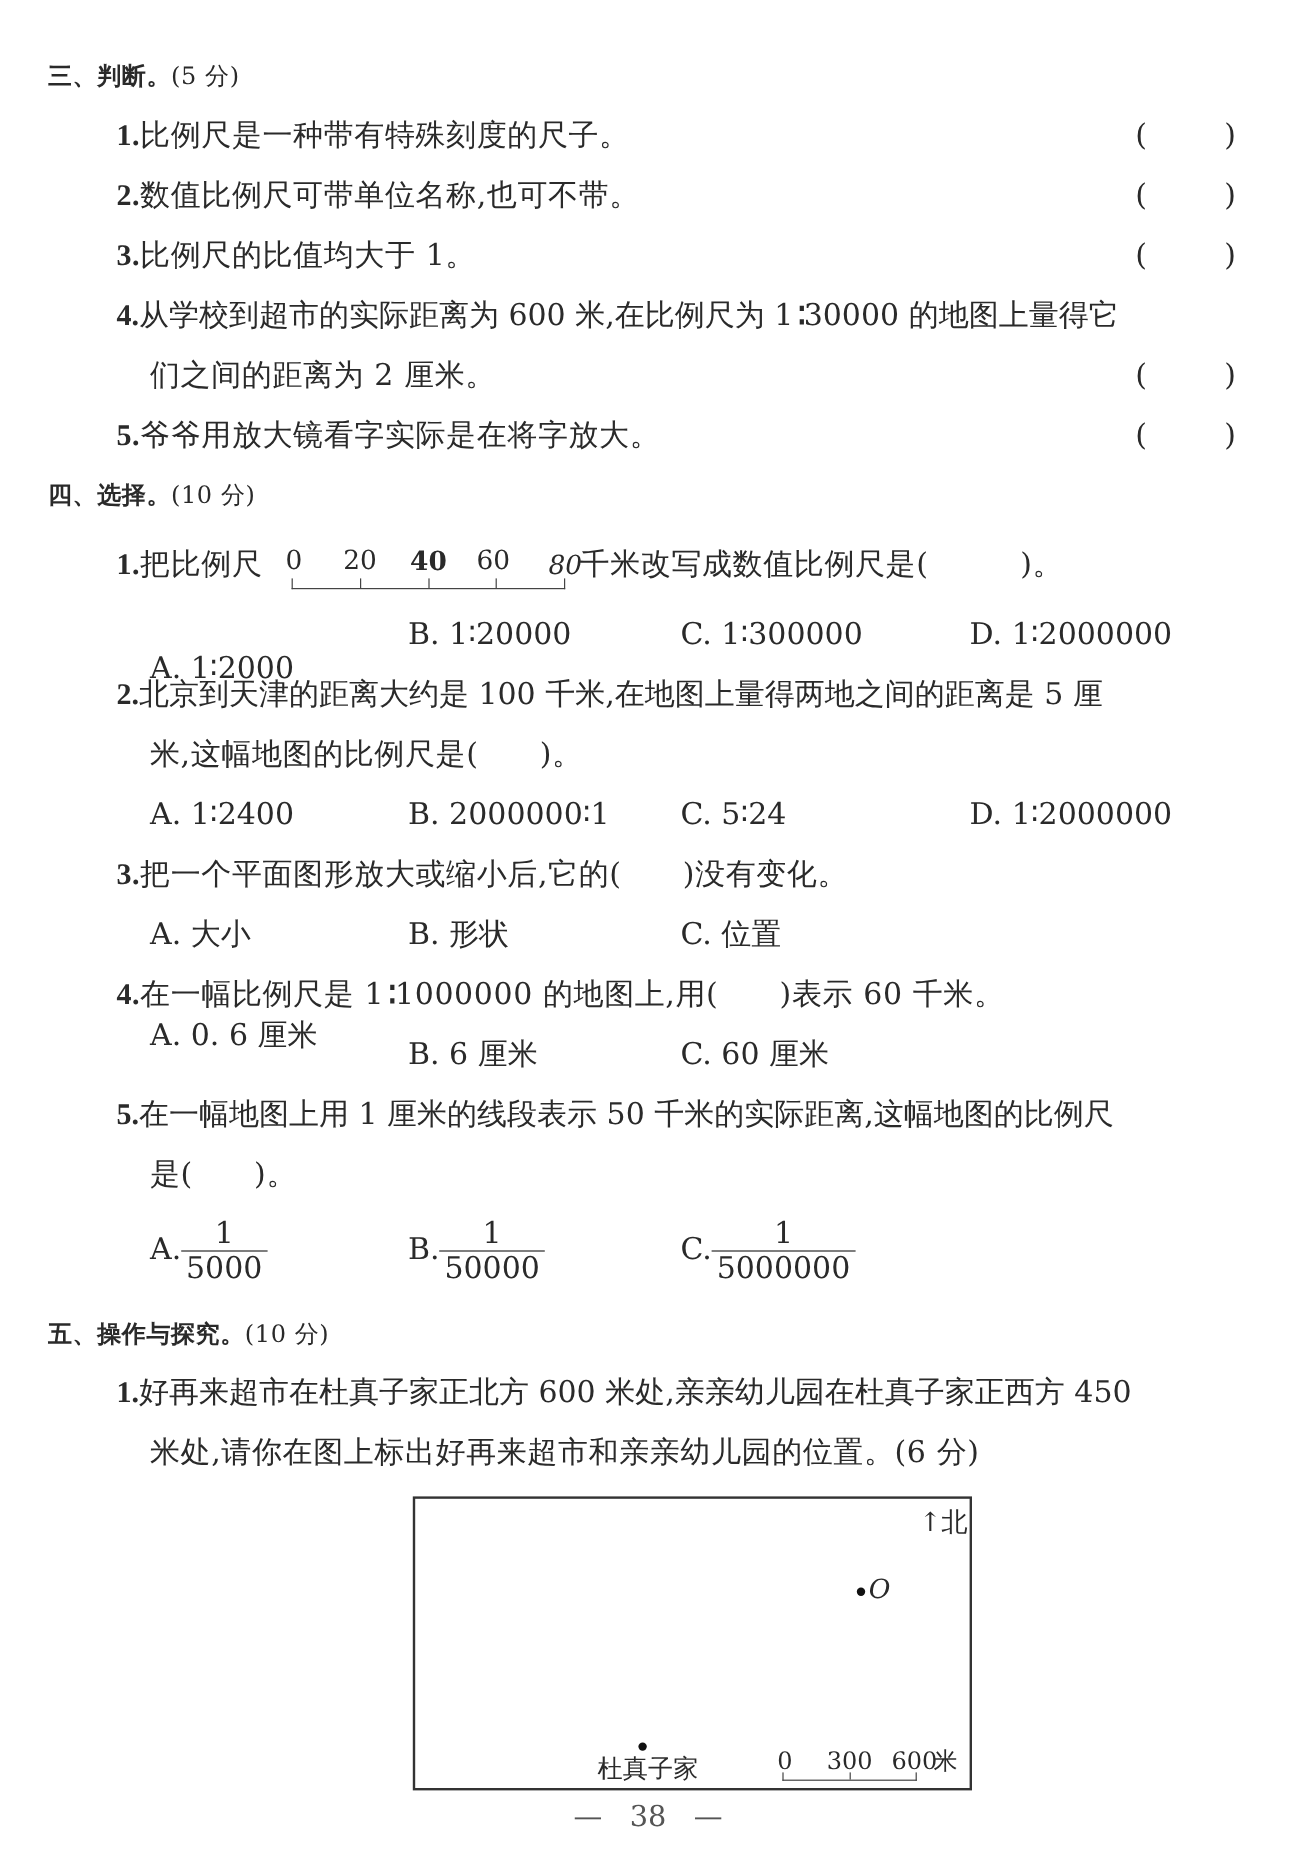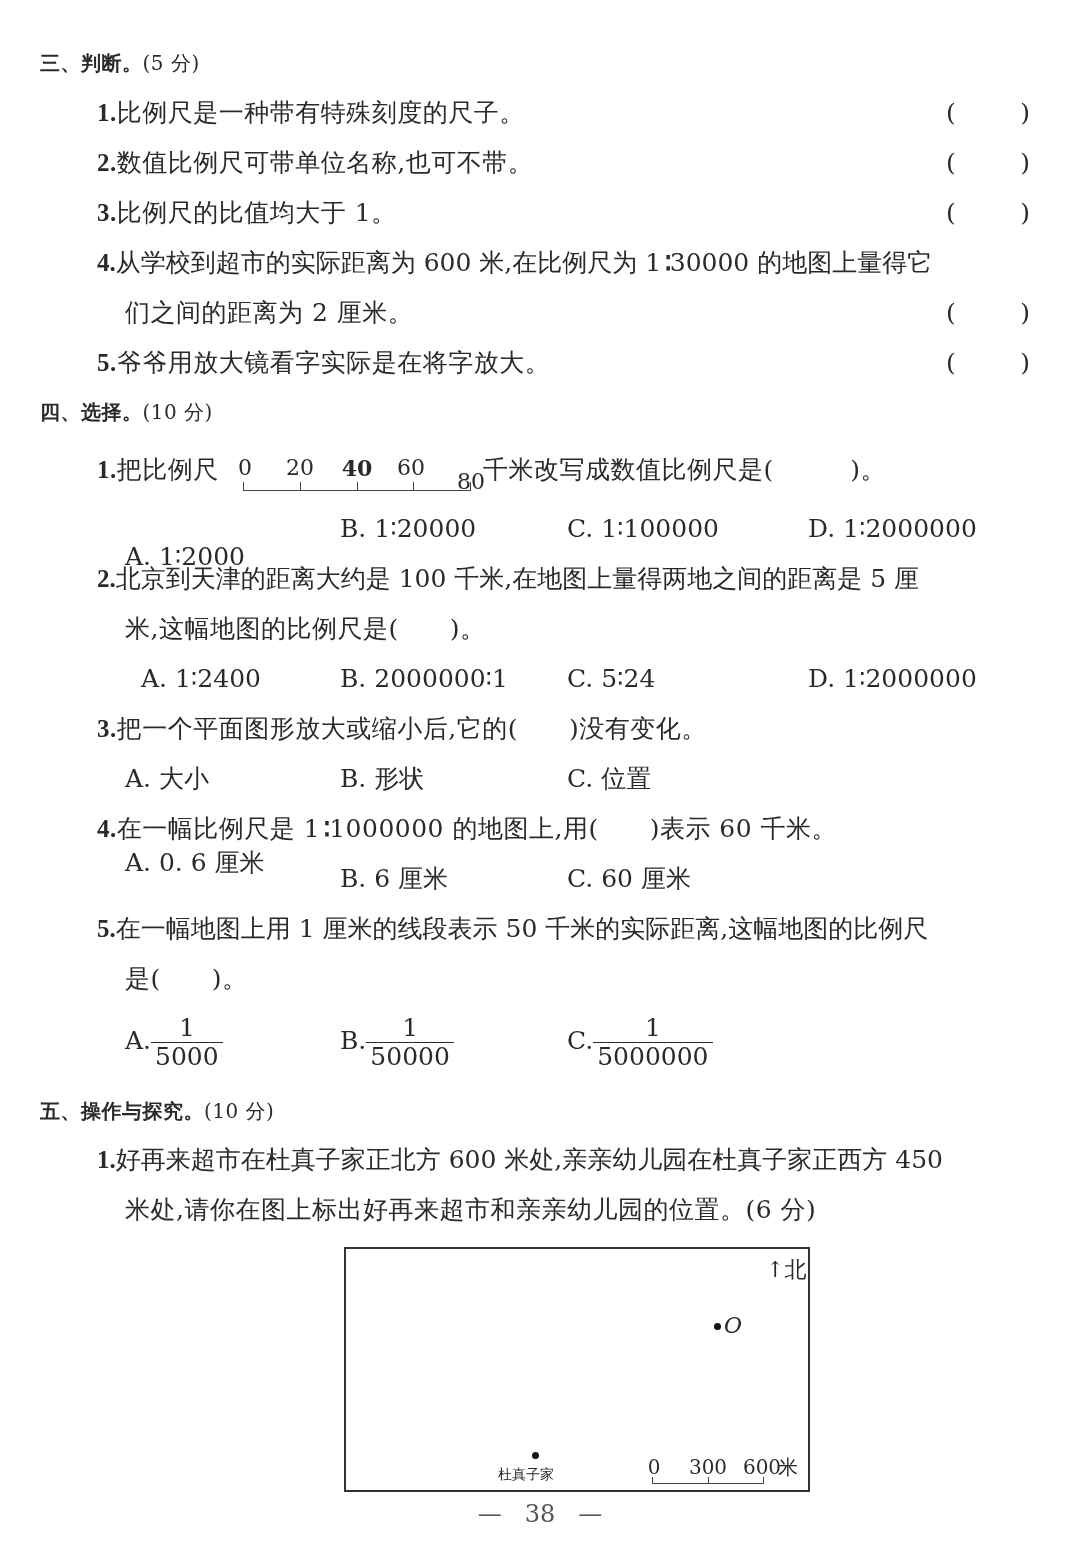--- a/index.html
+++ b/index.html
@@ -80,37 +80,37 @@
 </div>
 
 <div class="line q" style="top:453px;">
   <span class="num">1.</span><span>把比例尺</span>
 </div>
 <div class="ruler" style="left:243px; top:456px; width:228px; height:36px;">
   <span class="lbl" style="left:2px; top:0;">0</span>
   <span class="lbl" style="left:57px; top:0;">20</span>
   <span class="lbl" style="left:114px; top:0;font-weight:bold;">40</span>
   <span class="lbl" style="left:168px; top:0;">60</span>
-  <span class="lbl" style="left:228px; top:14px;">80</span>
+  <span class="lbl" style="left:228px; top:4px;font-style:italic;">80</span>
   <div class="bar" style="left:0; top:26px; width:226px;"></div>
   <div class="tick" style="left:57px; top:26px;"></div>
   <div class="tick" style="left:114px; top:26px;"></div>
   <div class="tick" style="left:170px; top:26px;"></div>
 </div>
 <div class="line" style="left:483px; top:453px;">千米改写成数值比例尺是(　　　)。</div>
 <div class="opt" style="left:125px; top:540px;">A. 1∶2000</div>
 <div class="opt" style="left:340px; top:512px;">B. 1∶20000</div>
-<div class="opt" style="left:567px; top:512px;">C. 1∶100000</div>
+<div class="opt" style="left:567px; top:512px;">C. 1∶300000</div>
 <div class="opt" style="left:808px; top:512px;">D. 1∶2000000</div>
 
 <div class="line q" style="top:562px; letter-spacing:0;">
   <span class="num">2.</span><span>北京到天津的距离大约是 100 千米,在地图上量得两地之间的距离是 5 厘</span>
 </div>
 <div class="line cont" style="top:612px;">米,这幅地图的比例尺是(　　)。</div>
-<div class="opt" style="left:125px; top:662px;margin-left:16px;">A. 1∶2400</div>
+<div class="opt" style="left:125px; top:662px;">A. 1∶2400</div>
 <div class="opt" style="left:340px; top:662px;">B. 2000000∶1</div>
 <div class="opt" style="left:567px; top:662px;">C. 5∶24</div>
 <div class="opt" style="left:808px; top:662px;">D. 1∶2000000</div>
 
 <div class="line q" style="top:712px;text-align:center;">
   <span class="num">3.</span><span>把一个平面图形放大或缩小后,它的(　　)没有变化。</span>
 </div>
 <div class="opt" style="left:125px; top:762px;">A. 大小</div>
 <div class="opt" style="left:340px; top:762px;">B. 形状</div>
 <div class="opt" style="left:567px; top:762px;">C. 位置</div>
@@ -143,21 +143,21 @@
 <div class="line q" style="top:1143px; letter-spacing:0;">
   <span class="num">1.</span><span>好再来超市在杜真子家正北方 600 米处,亲亲幼儿园在杜真子家正西方 450</span>
 </div>
 <div class="line cont" style="top:1193px;">米处,请你在图上标出好再来超市和亲亲幼儿园的位置。(6 分)</div>
 
 <div class="map">
   <span style="position:absolute; left:420px; top:8px; font-size:22px; line-height:26px;"><span>↑</span><span>北</span></span>
   <div class="dot" style="left:368px; top:74px;"></div>
   <span style="position:absolute; left:378px; top:64px; font-size:22px; font-style:italic; line-height:26px;">O</span>
   <div class="dot" style="left:186px; top:203px;"></div>
-  <span style="position:absolute; left:152px; top:212px; font-size:14px; line-height:26px;">杜真子家</span>
+  <span style="position:absolute; left:152px; top:212px; font-size:21px; line-height:26px;">杜真子家</span>
   <div class="ruler" style="left:306px; top:206px; width:112px; height:30px;">
     <span class="lbl" style="left:2px; top:0; font-size:20px;">0</span>
     <span class="lbl" style="left:56px; top:0; font-size:20px;">300</span>
     <span class="lbl" style="left:110px; top:0; font-size:20px;">600</span>
     <span style="position:absolute; left:126px; top:0; font-size:20px; line-height:24px;">米</span>
     <div class="bar" style="left:0; top:22px; width:110px; height:6px;"></div>
     <div class="tick" style="left:56px; top:22px; height:6px;"></div>
   </div>
 </div>
 

